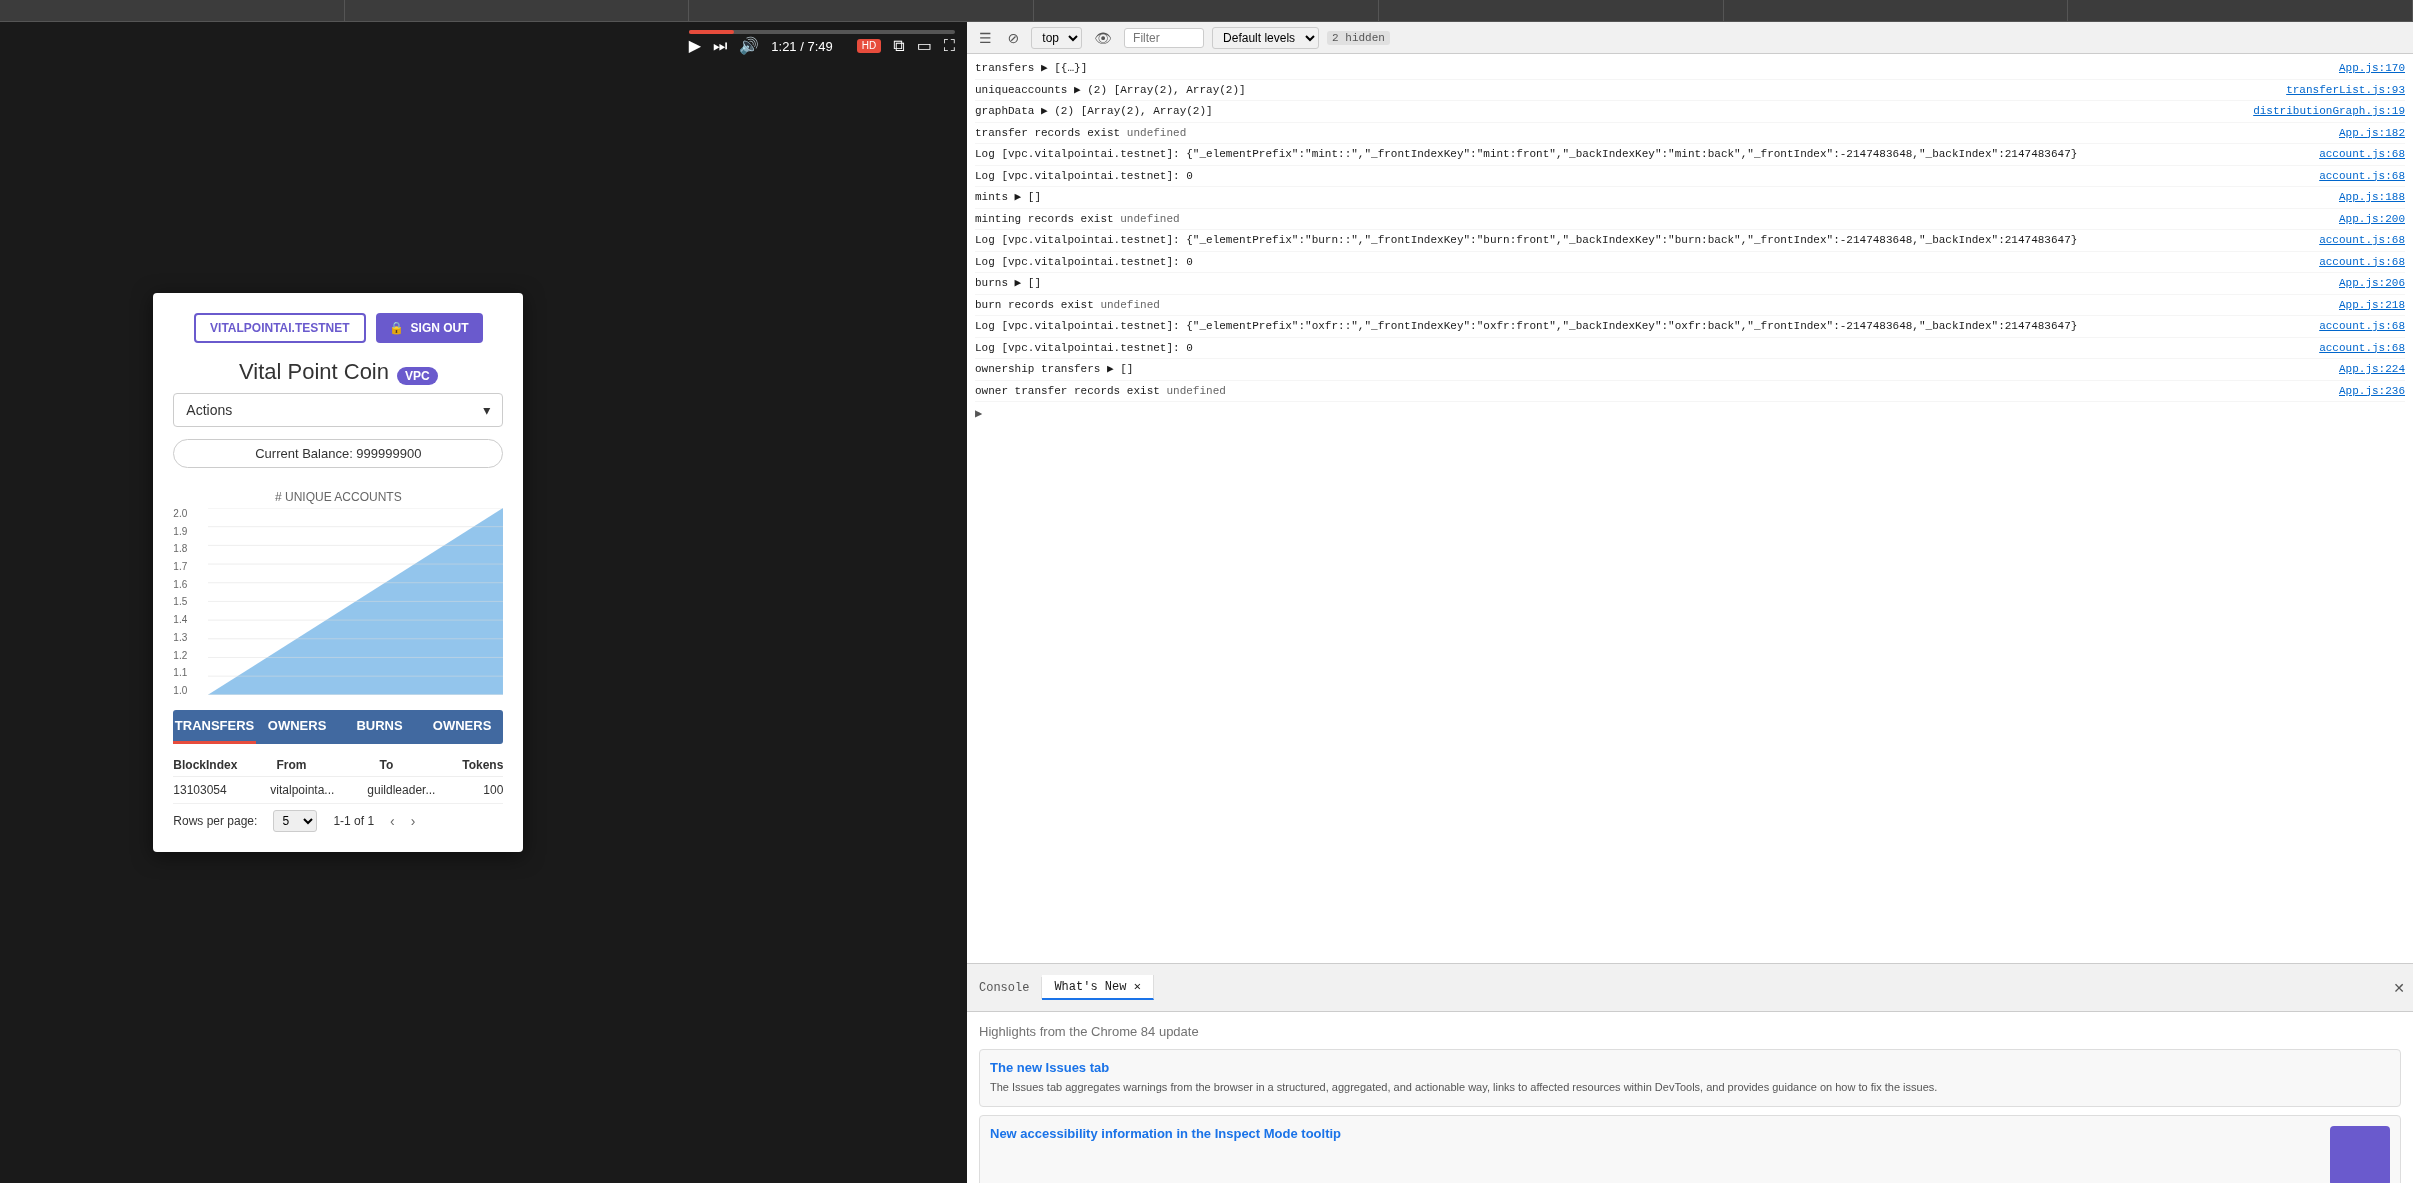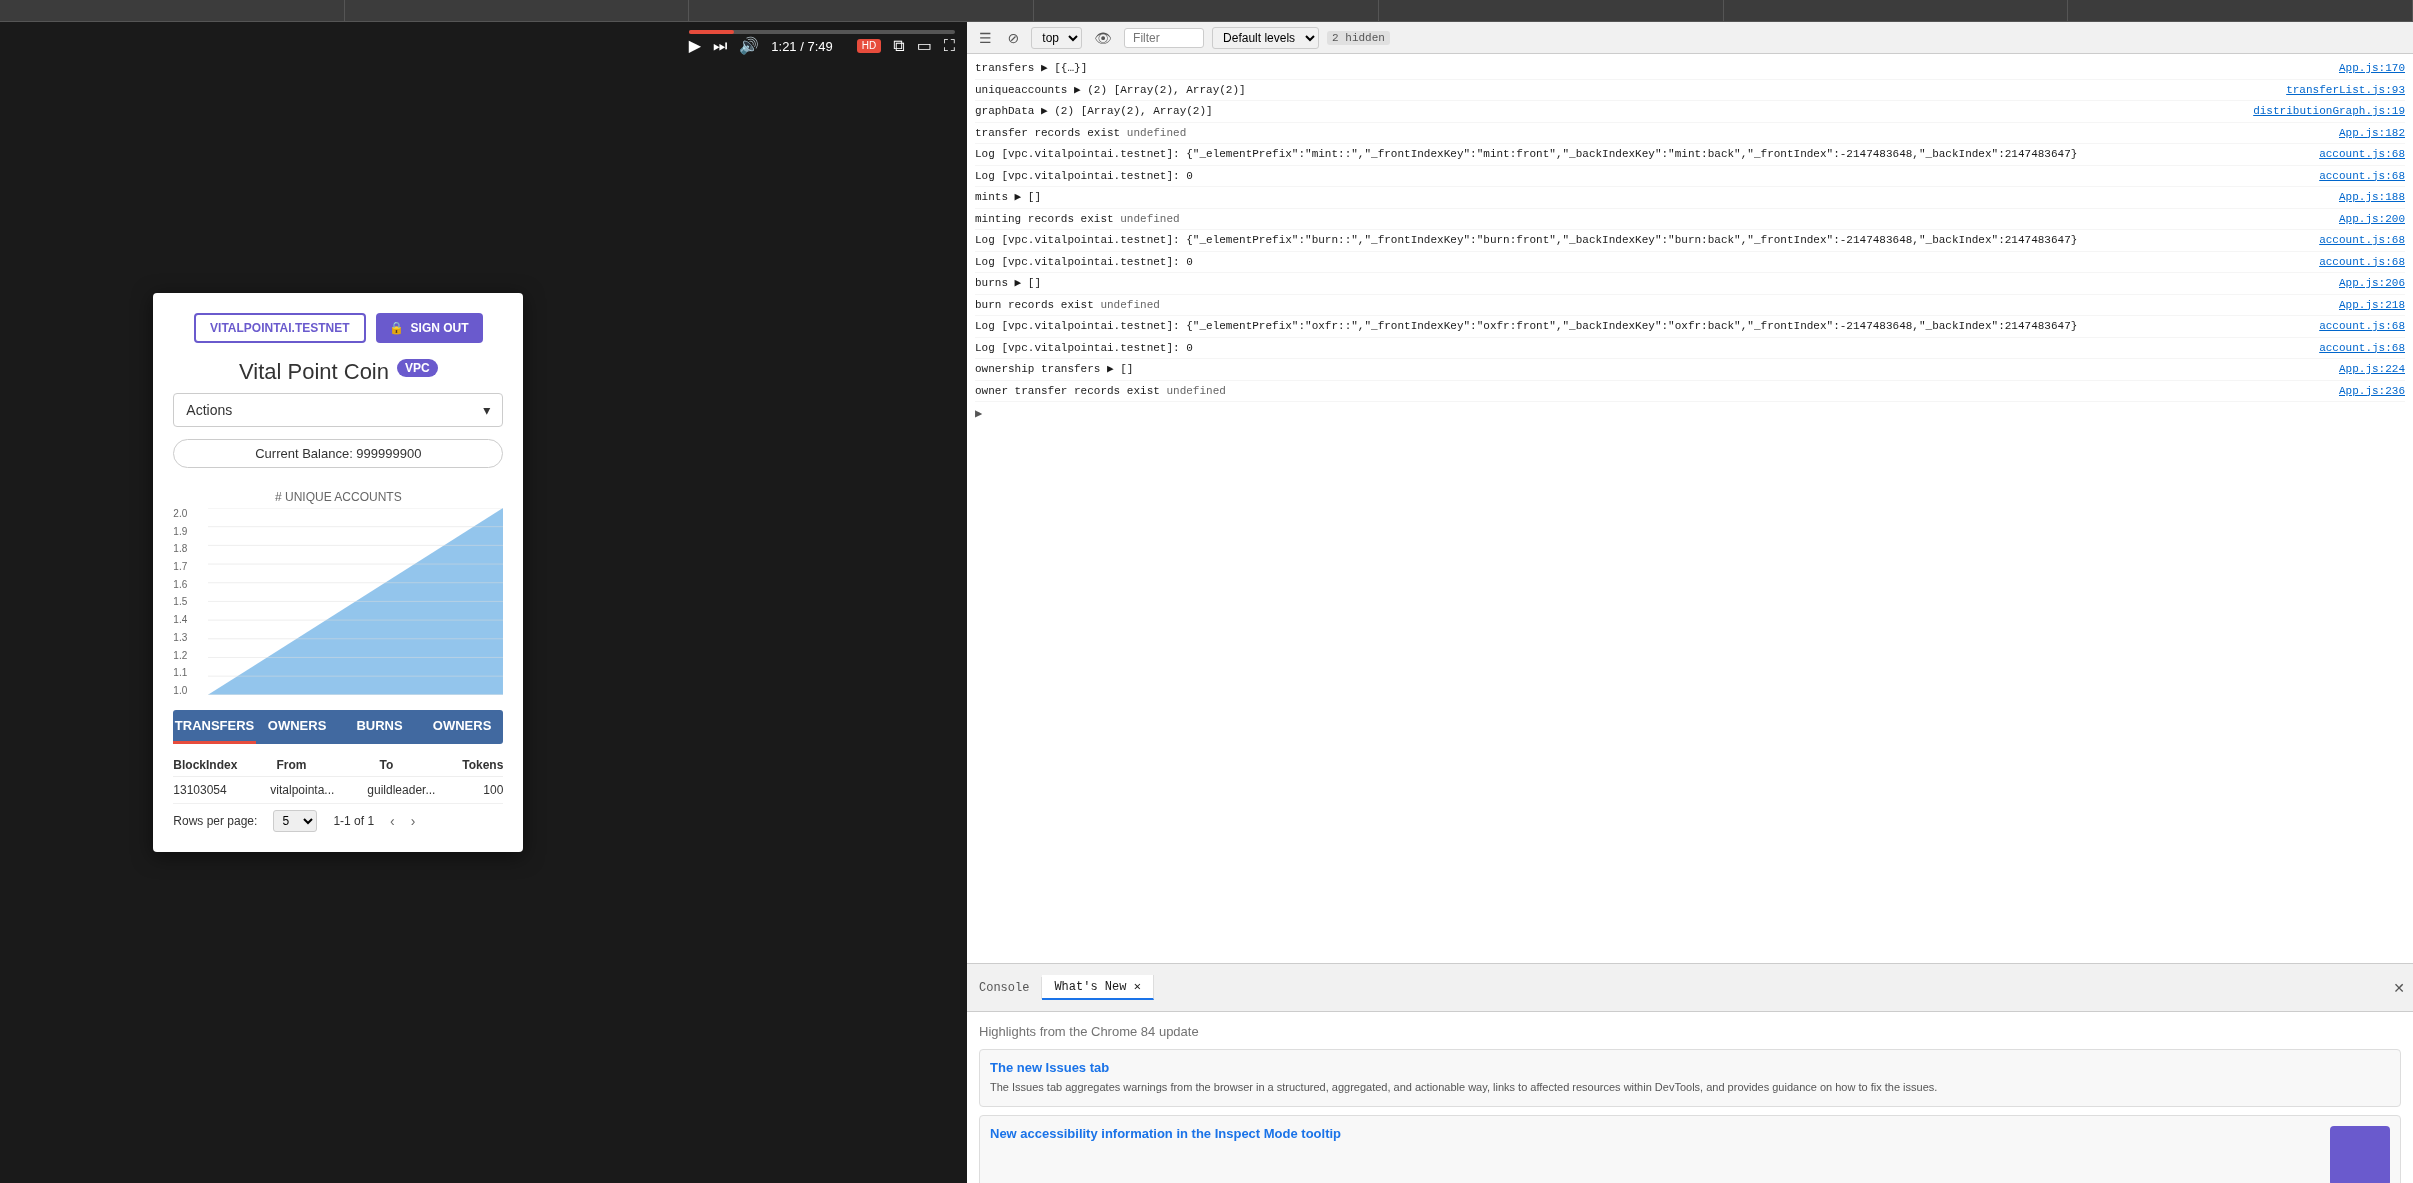--- a/index.html
+++ b/index.html
@@ -82,21 +82,21 @@
       display: flex;
       align-items: center;
       gap: 6px;
     }
     .coin-title {
       text-align: center;
       font-size: 22px;
       color: #333;
       margin-bottom: 8px;
       display: flex;
-      align-items: flex-start;
+      align-items: flex-end;
       justify-content: center;
       gap: 8px;
     }
     .vpc-badge {
       background: #6a5acd;
       color: #fff;
       padding: 2px 8px;
       border-radius: 12px;
       font-size: 12px;
       font-weight: bold;

